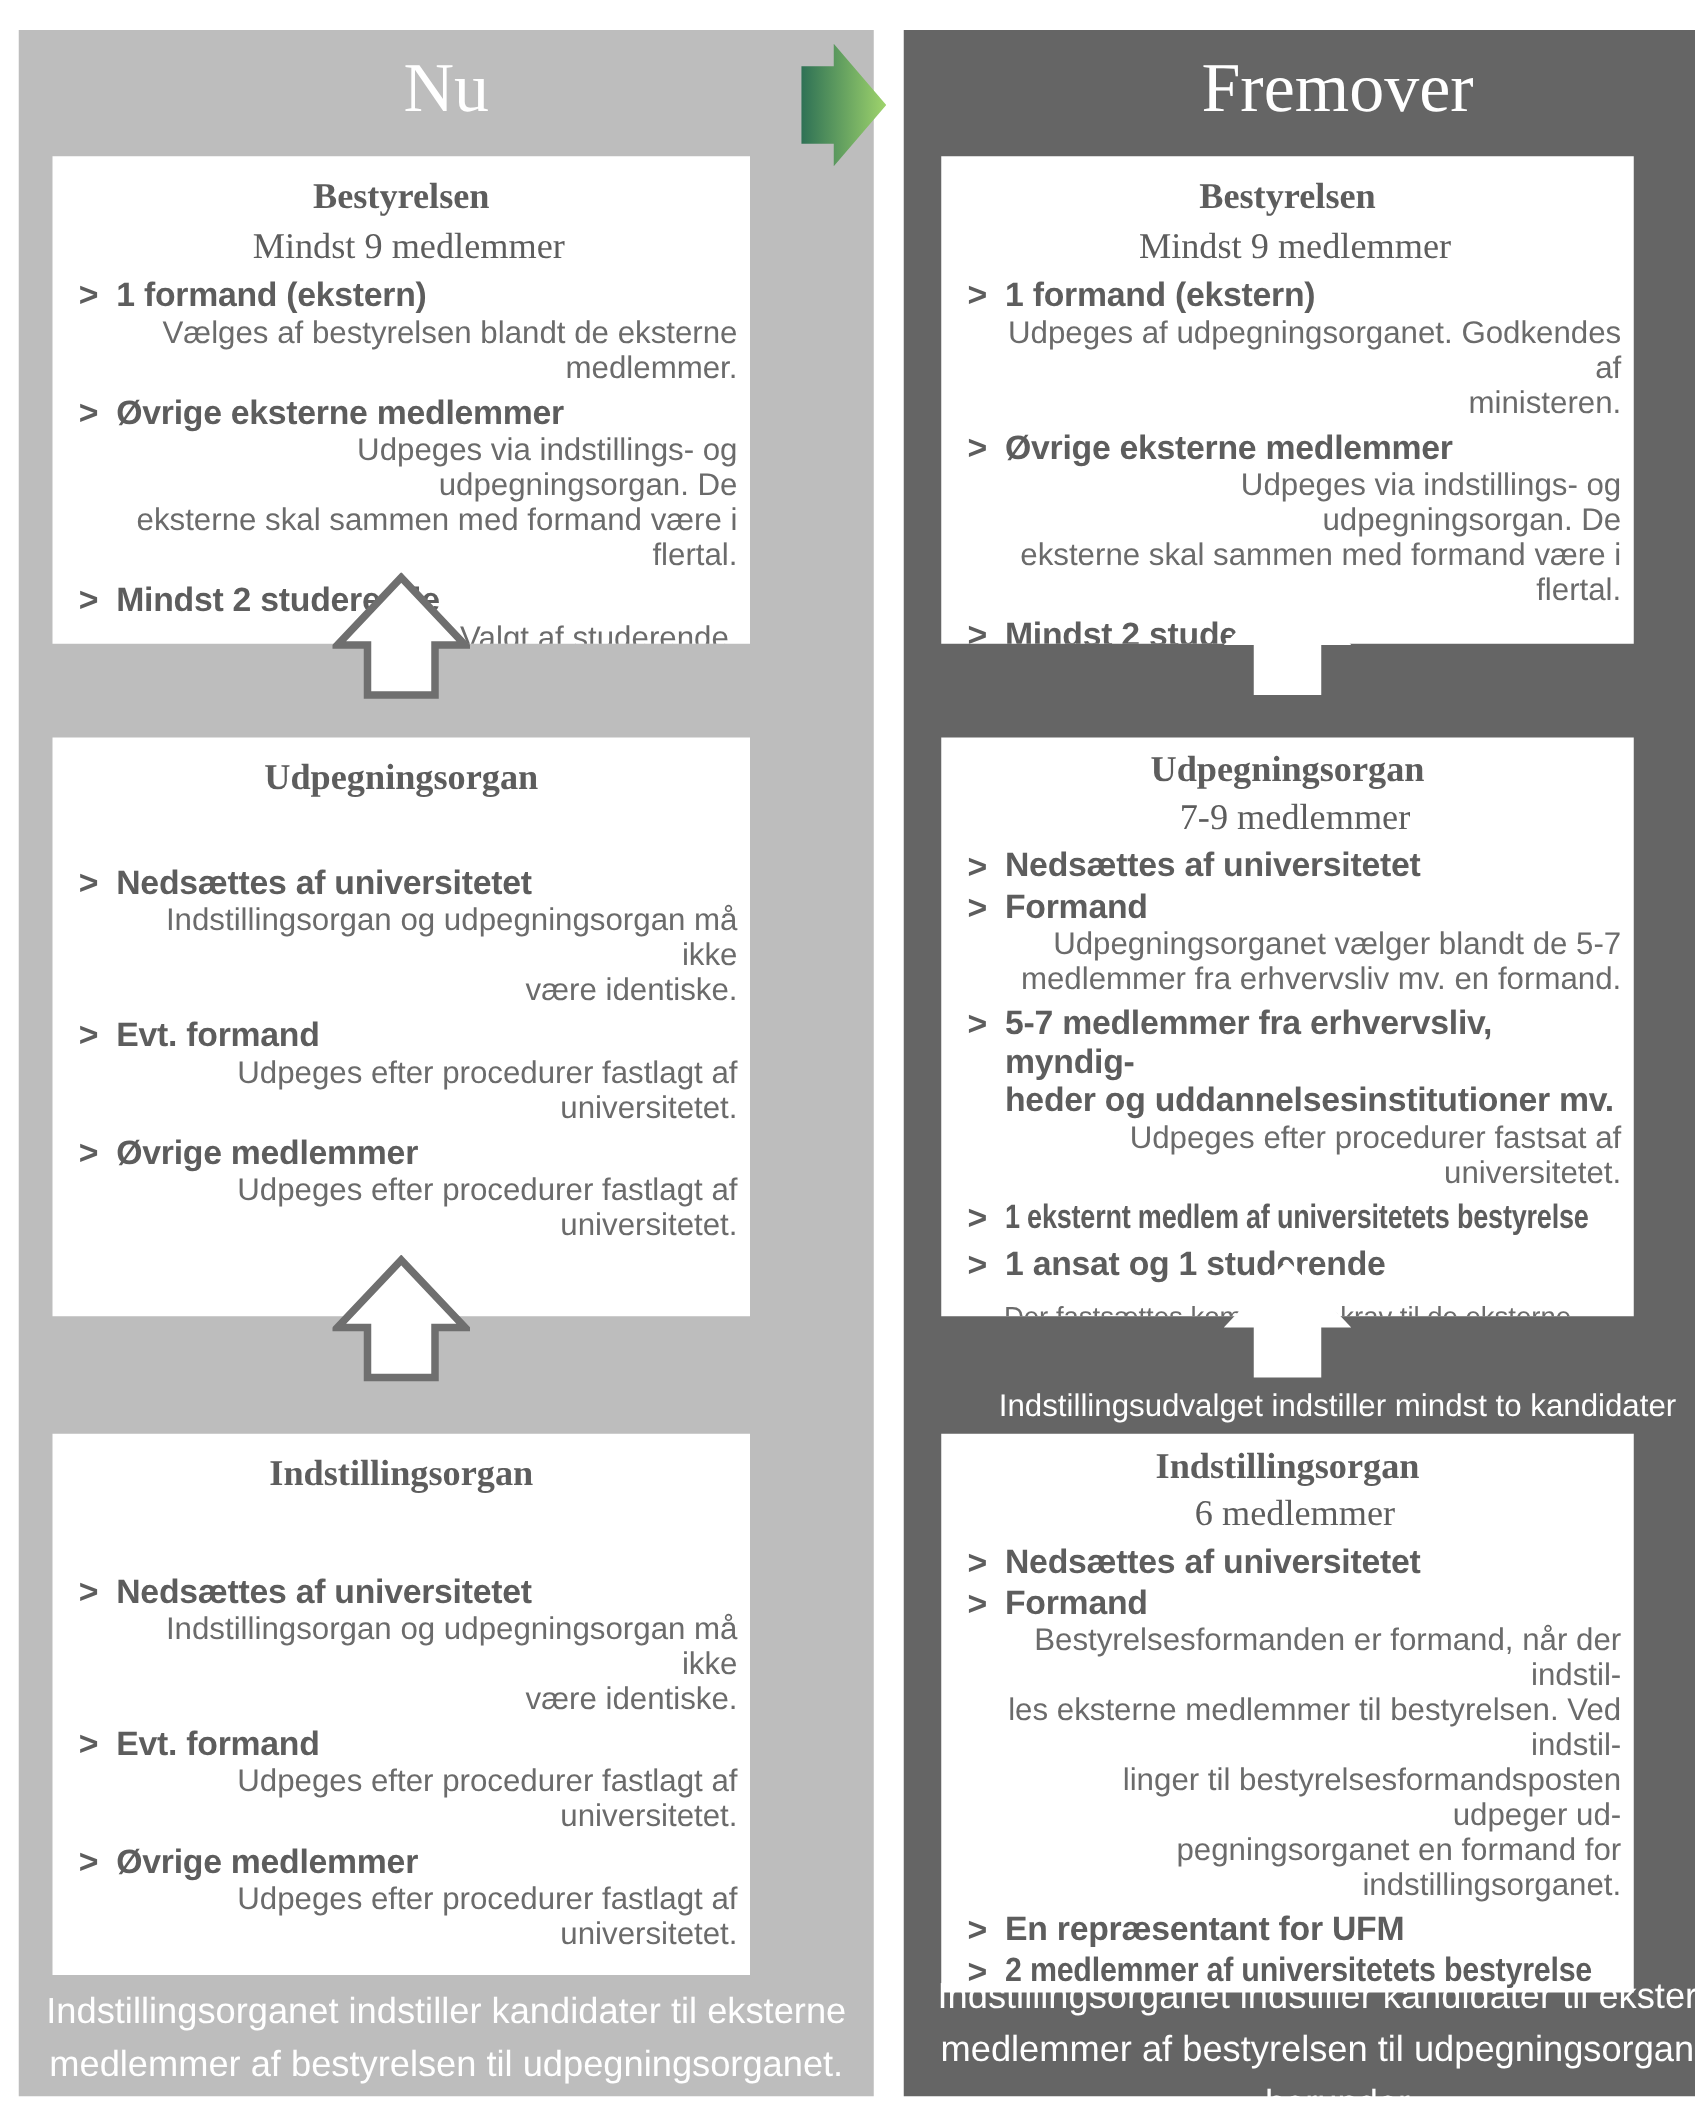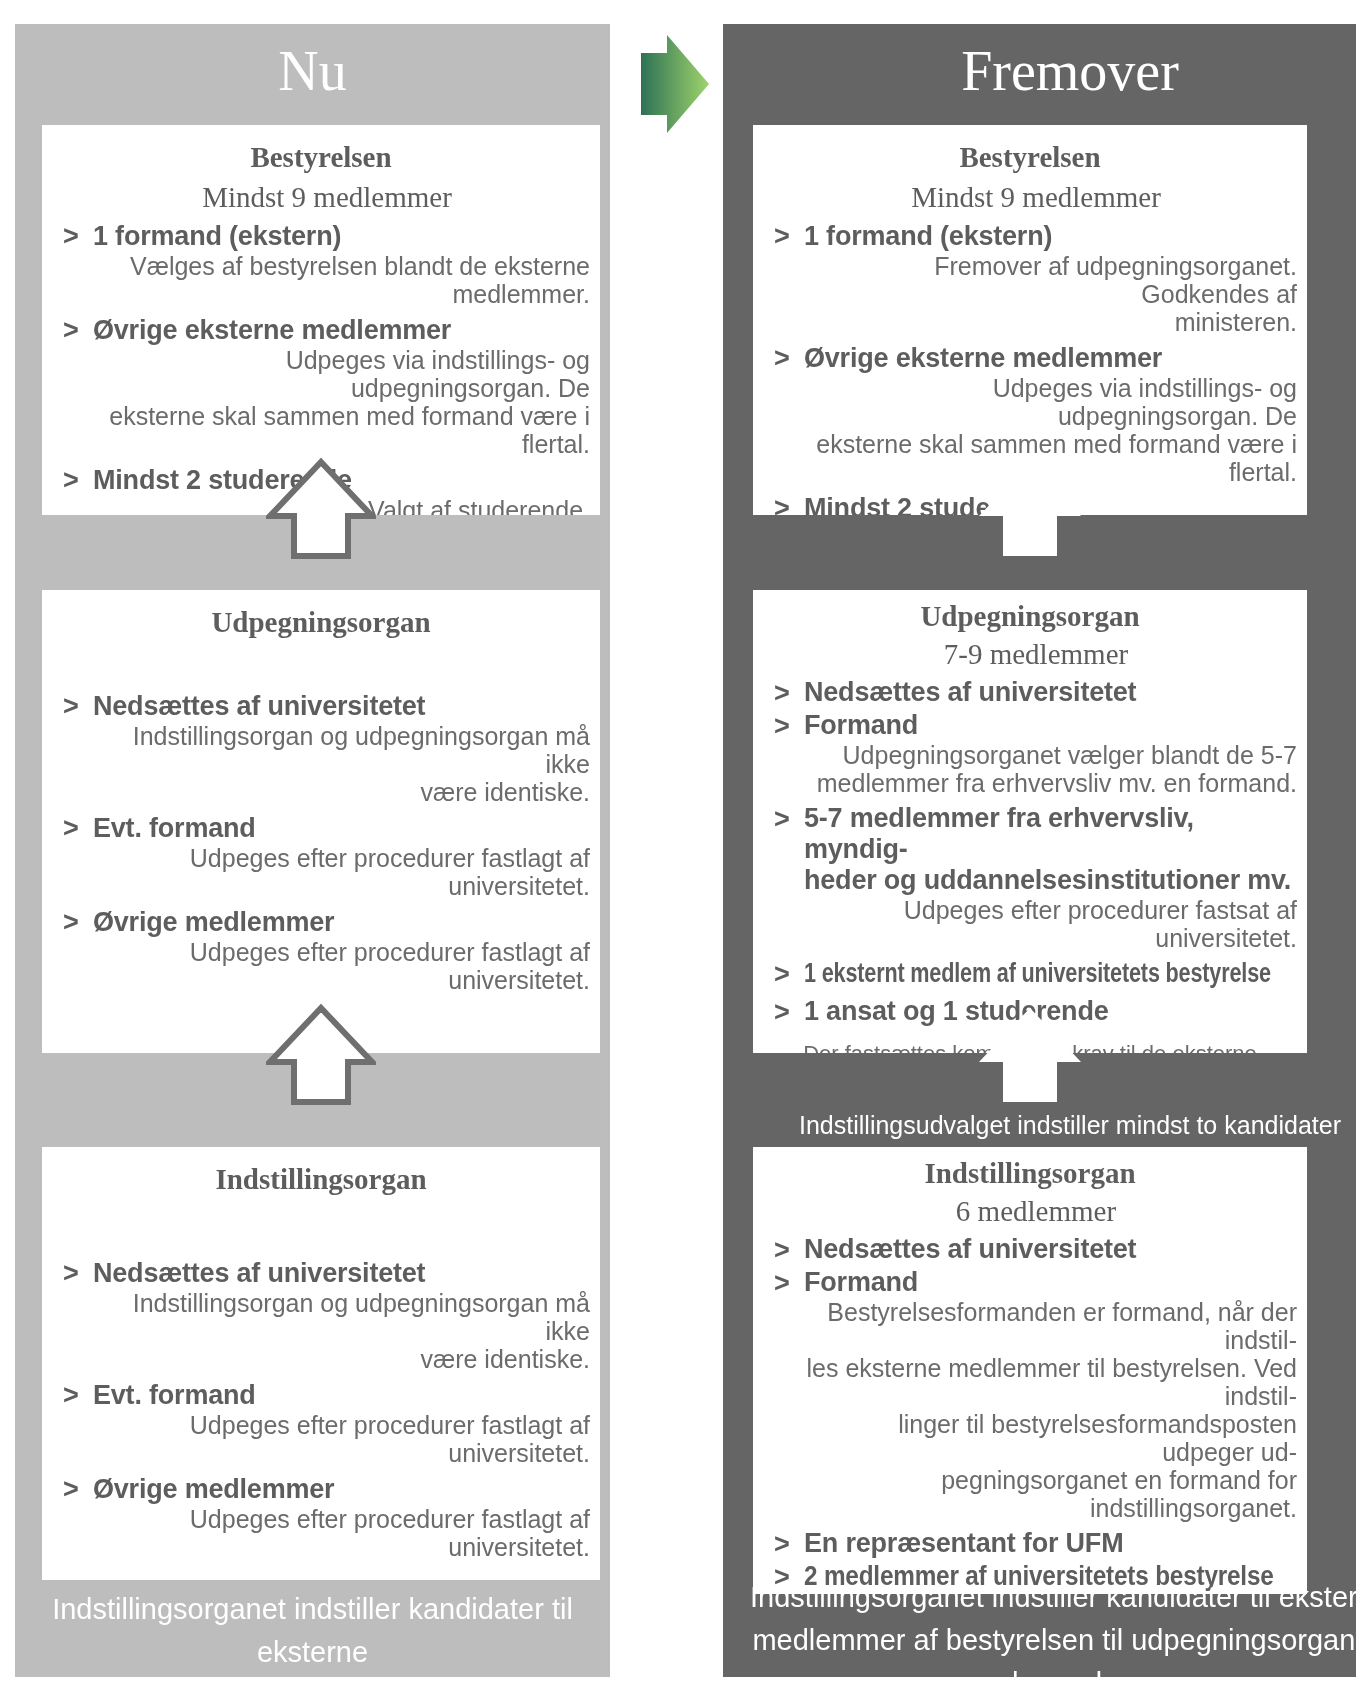--- a/index.html
+++ b/index.html
@@ -1,19 +1,19 @@
 <!DOCTYPE html>
 <html><head>
 <meta charset="utf-8">
 <style>
   html,body{margin:0;padding:0;background:#fff;}
   .page{position:relative;width:1356px;height:1699px;background:#fff;
         font-family:"Liberation Sans","DejaVu Sans",sans-serif;overflow:hidden;}
   .col{position:absolute;top:24px;height:1653px;}
-  .col-nu{left:15px;width:595px;background:#bdbdbd;}
+  .col-nu{left:15px;width:684px;background:#bdbdbd;}
   .col-frem{left:723px;width:694px;background:#656565;}
   .col-title{position:absolute;top:16px;left:0;right:0;text-align:center;
              font-family:"Liberation Serif","DejaVu Serif",serif;
              font-size:56px;line-height:62px;color:#ffffff;font-weight:400;}
   .box{position:absolute;background:#ffffff;box-sizing:border-box;overflow:hidden;}
   .col-nu .box{left:27px;width:558px;}
   .col-frem .box{left:30px;width:554px;}
   .box-b1{top:101px;height:390px;}
   .box-b2{top:566px;height:463px;}
   .col-nu .box-b3{top:1123px;height:433px;}
@@ -172,21 +172,21 @@
     <div class="col-title">Fremover</div>
 
     <div class="box box-b1">
       <div class="box-title">Bestyrelsen</div>
       <div class="box-sub">Mindst 9 medlemmer</div>
       <div class="bullets">
         <div class="bullet">
           <span class="marker">&gt;</span>
           <div class="bcontent">
               <div class="btitle">1 formand (ekstern)</div>
-          <div class="bdesc">Fremover af udpegningsorganet. Godkendes af
+          <div class="bdesc">Udpeges af udpegningsorganet. Godkendes af
 ministeren.</div>
             </div>
         </div>
         <div class="bullet">
           <span class="marker">&gt;</span>
           <div class="bcontent">
               <div class="btitle">Øvrige eksterne medlemmer</div>
           <div class="bdesc">Udpeges via indstillings- og udpegningsorgan. De
 eksterne skal sammen med formand være i flertal.</div>
             </div>

